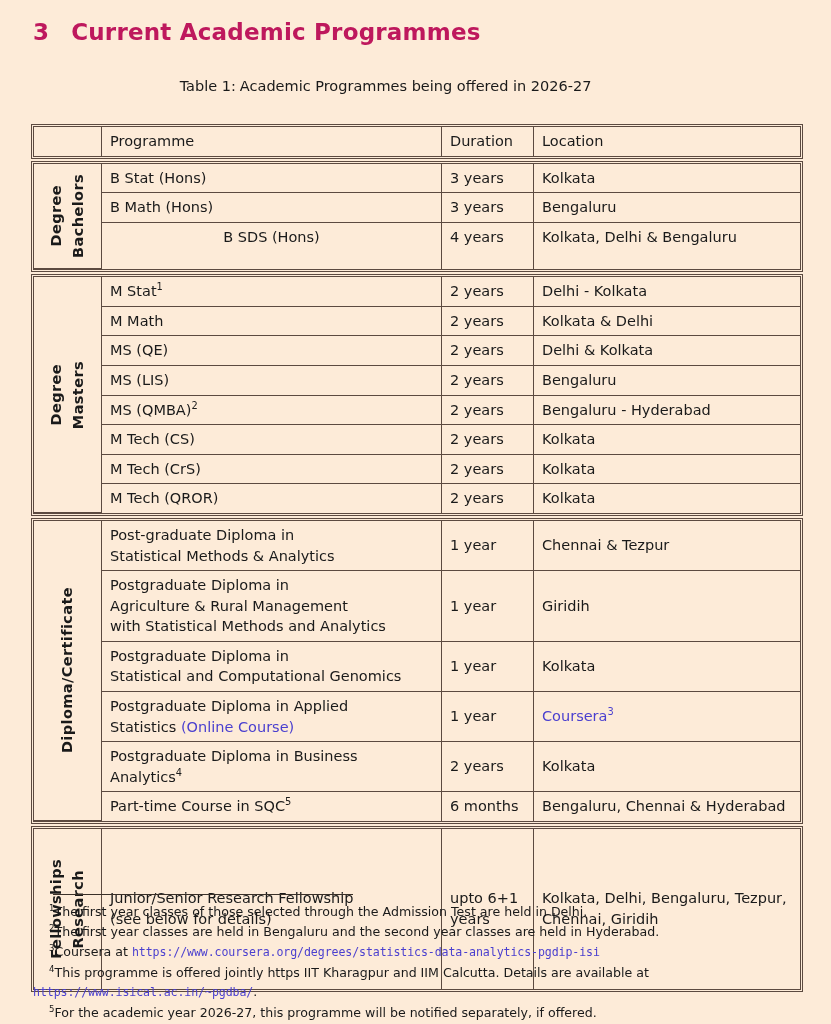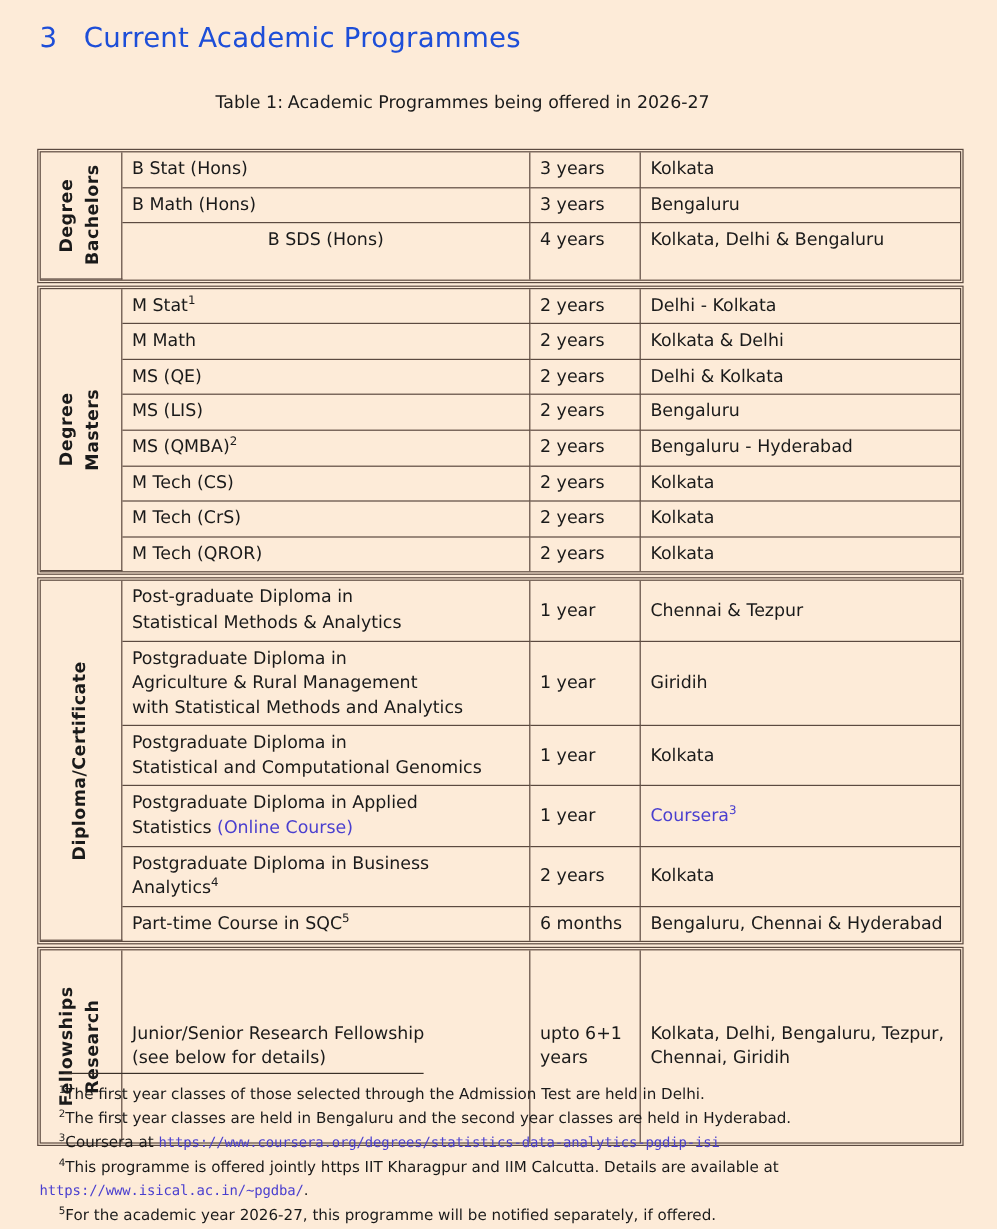--- a/index.html
+++ b/index.html
@@ -18,22 +18,22 @@
   .page {
     width: 831px;
     height: 1024px;
     box-sizing: border-box;
     padding: 0;
     position: relative;
   }
 
   
   .section-head {
-    color: #1d4ed8;
-    font-weight: normal;
+    color: #be185d;
+    font-weight: bold;
     font-size: 23px;
     letter-spacing: 0.2px;
     position: absolute;
     left: 33px;
     top: 19px;
     white-space: nowrap;
   }
   .section-head .num { margin-right: 22px; }
 
   
@@ -180,107 +180,123 @@
   <div class="tbl-wrap" id="tbl-wrap">
       <table class="block">
         <colgroup>
           <col class="c-label">
           <col class="c-prog">
           <col class="c-dur">
           <col class="c-loc">
         </colgroup>
         <tbody>
           <tr>
-            <td class="rotlabel" rowspan="3">
-              <div class="rot-inner">
-                <span class="rot">Bachelors</span>
-                <span class="rot">Degree</span>
-              </div>
-            </td>
-            <td><span>B Stat (Hons)</span></td>
-            <td class="cell-dur">3 years</td>
-            <td class="lastcol">Kolkata</td>
-          </tr>
-          <tr>
-            <td><span>B Math (Hons)</span></td>
-            <td class="cell-dur">3 years</td>
-            <td class="lastcol">Bengaluru</td>
-          </tr>
-          <tr>
-            <td style="padding-bottom: 22px; text-align: center;"><span>B SDS (Hons)</span></td>
-            <td class="cell-dur" style="padding-bottom: 22px;">4 years</td>
-            <td class="lastcol" style="padding-bottom: 22px;">Kolkata, Delhi &amp; Bengaluru</td>
+            <th class="hd hd-empty"></th>
+            <th class="hd">Programme</th>
+            <th class="hd">Duration</th>
+            <th class="hd lastcol">Location</th>
           </tr>
         </tbody>
       </table>
       <table class="block">
         <colgroup>
           <col class="c-label">
           <col class="c-prog">
           <col class="c-dur">
           <col class="c-loc">
         </colgroup>
         <tbody>
           <tr>
-            <td class="rotlabel" rowspan="8">
+            <td class="rotlabel" rowspan="3">
               <div class="rot-inner">
-                <span class="rot">Masters</span>
+                <span class="rot">Bachelors</span>
                 <span class="rot">Degree</span>
               </div>
             </td>
-            <td><span>M Stat<sup>1</sup></span></td>
-            <td class="cell-dur">2 years</td>
-            <td class="lastcol">Delhi - Kolkata</td>
-          </tr>
-          <tr>
-            <td><span>M Math</span></td>
-            <td class="cell-dur">2 years</td>
-            <td class="lastcol">Kolkata &amp; Delhi</td>
-          </tr>
-          <tr>
-            <td><span>MS (QE)</span></td>
-            <td class="cell-dur">2 years</td>
-            <td class="lastcol">Delhi &amp; Kolkata</td>
-          </tr>
-          <tr>
-            <td><span>MS (LIS)</span></td>
-            <td class="cell-dur">2 years</td>
+            <td><span>B Stat (Hons)</span></td>
+            <td class="cell-dur">3 years</td>
+            <td class="lastcol">Kolkata</td>
+          </tr>
+          <tr>
+            <td><span>B Math (Hons)</span></td>
+            <td class="cell-dur">3 years</td>
             <td class="lastcol">Bengaluru</td>
           </tr>
           <tr>
-            <td><span>MS (QMBA)<sup>2</sup></span></td>
-            <td class="cell-dur">2 years</td>
-            <td class="lastcol">Bengaluru - Hyderabad</td>
-          </tr>
-          <tr>
-            <td><span>M Tech (CS)</span></td>
-            <td class="cell-dur">2 years</td>
-            <td class="lastcol">Kolkata</td>
-          </tr>
-          <tr>
-            <td><span>M Tech (CrS)</span></td>
-            <td class="cell-dur">2 years</td>
-            <td class="lastcol">Kolkata</td>
-          </tr>
-          <tr>
-            <td><span>M Tech (QROR)</span></td>
-            <td class="cell-dur">2 years</td>
-            <td class="lastcol">Kolkata</td>
+            <td style="padding-bottom: 22px; text-align: center;"><span>B SDS (Hons)</span></td>
+            <td class="cell-dur" style="padding-bottom: 22px;">4 years</td>
+            <td class="lastcol" style="padding-bottom: 22px;">Kolkata, Delhi &amp; Bengaluru</td>
           </tr>
         </tbody>
       </table>
       <table class="block">
         <colgroup>
           <col class="c-label">
           <col class="c-prog">
           <col class="c-dur">
           <col class="c-loc">
         </colgroup>
         <tbody>
           <tr>
+            <td class="rotlabel" rowspan="8">
+              <div class="rot-inner">
+                <span class="rot">Masters</span>
+                <span class="rot">Degree</span>
+              </div>
+            </td>
+            <td><span>M Stat<sup>1</sup></span></td>
+            <td class="cell-dur">2 years</td>
+            <td class="lastcol">Delhi - Kolkata</td>
+          </tr>
+          <tr>
+            <td><span>M Math</span></td>
+            <td class="cell-dur">2 years</td>
+            <td class="lastcol">Kolkata &amp; Delhi</td>
+          </tr>
+          <tr>
+            <td><span>MS (QE)</span></td>
+            <td class="cell-dur">2 years</td>
+            <td class="lastcol">Delhi &amp; Kolkata</td>
+          </tr>
+          <tr>
+            <td><span>MS (LIS)</span></td>
+            <td class="cell-dur">2 years</td>
+            <td class="lastcol">Bengaluru</td>
+          </tr>
+          <tr>
+            <td><span>MS (QMBA)<sup>2</sup></span></td>
+            <td class="cell-dur">2 years</td>
+            <td class="lastcol">Bengaluru - Hyderabad</td>
+          </tr>
+          <tr>
+            <td><span>M Tech (CS)</span></td>
+            <td class="cell-dur">2 years</td>
+            <td class="lastcol">Kolkata</td>
+          </tr>
+          <tr>
+            <td><span>M Tech (CrS)</span></td>
+            <td class="cell-dur">2 years</td>
+            <td class="lastcol">Kolkata</td>
+          </tr>
+          <tr>
+            <td><span>M Tech (QROR)</span></td>
+            <td class="cell-dur">2 years</td>
+            <td class="lastcol">Kolkata</td>
+          </tr>
+        </tbody>
+      </table>
+      <table class="block">
+        <colgroup>
+          <col class="c-label">
+          <col class="c-prog">
+          <col class="c-dur">
+          <col class="c-loc">
+        </colgroup>
+        <tbody>
+          <tr>
             <td class="rotlabel" rowspan="6">
               <div class="rot-inner">
                 <span class="rot">Diploma/Certificate</span>
               </div>
             </td>
             <td>
               <div class="two-line">
                 <span class="l">Post-graduate Diploma in</span>
                 <span class="l">Statistical Methods &amp; Analytics</span>
               </div>

